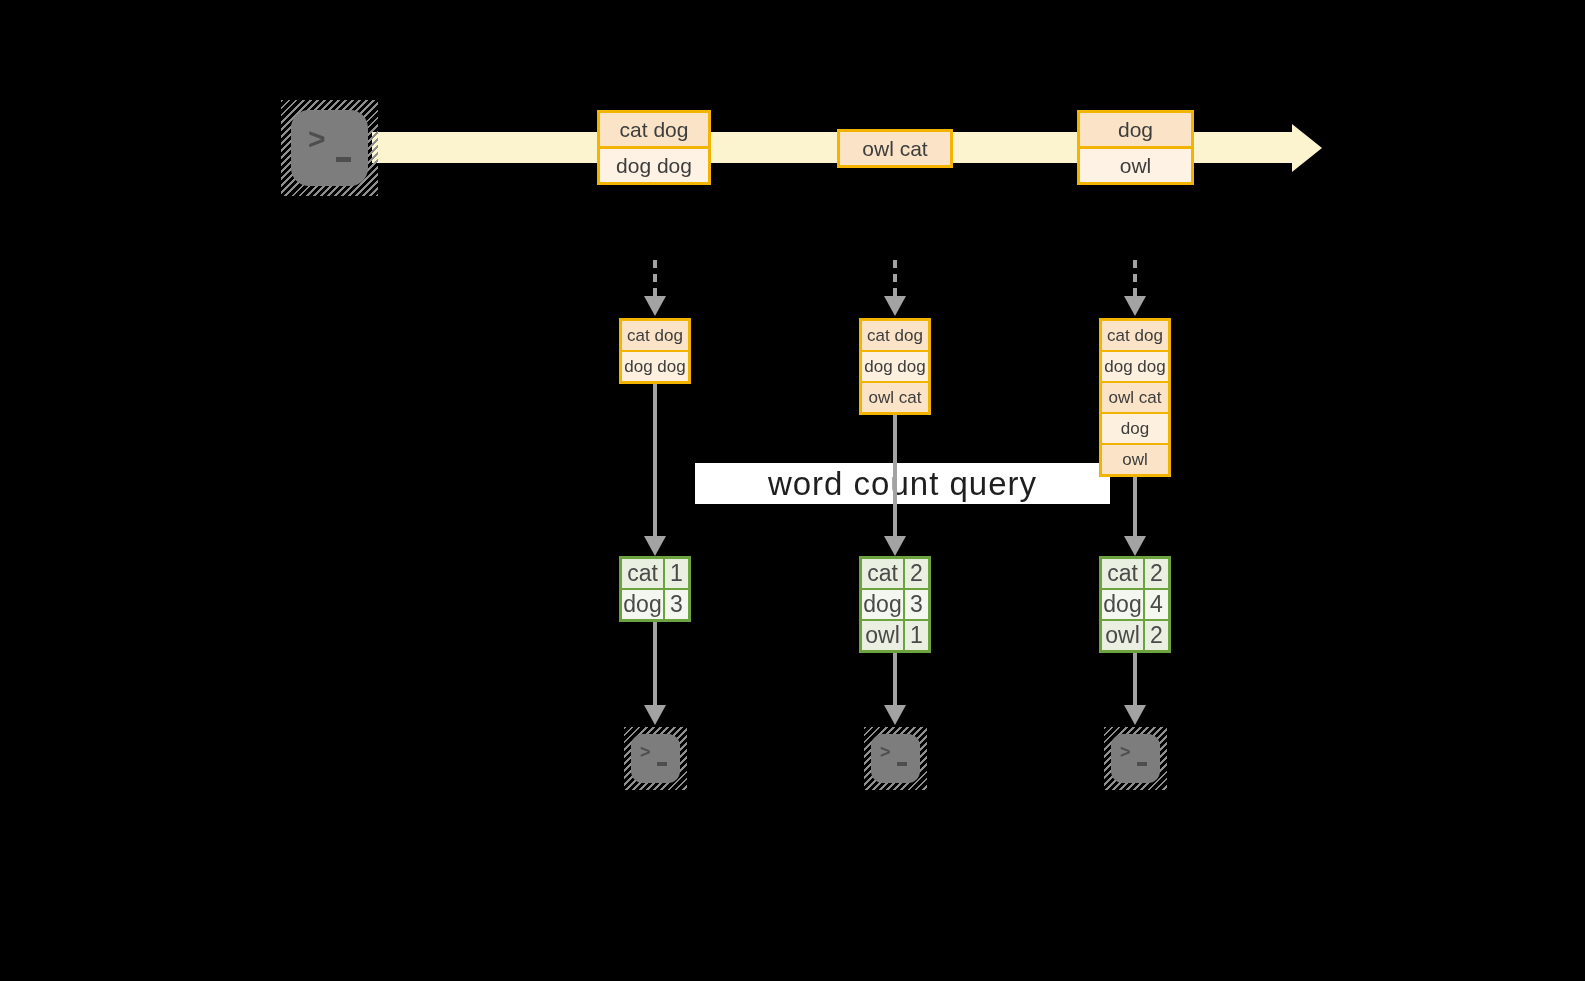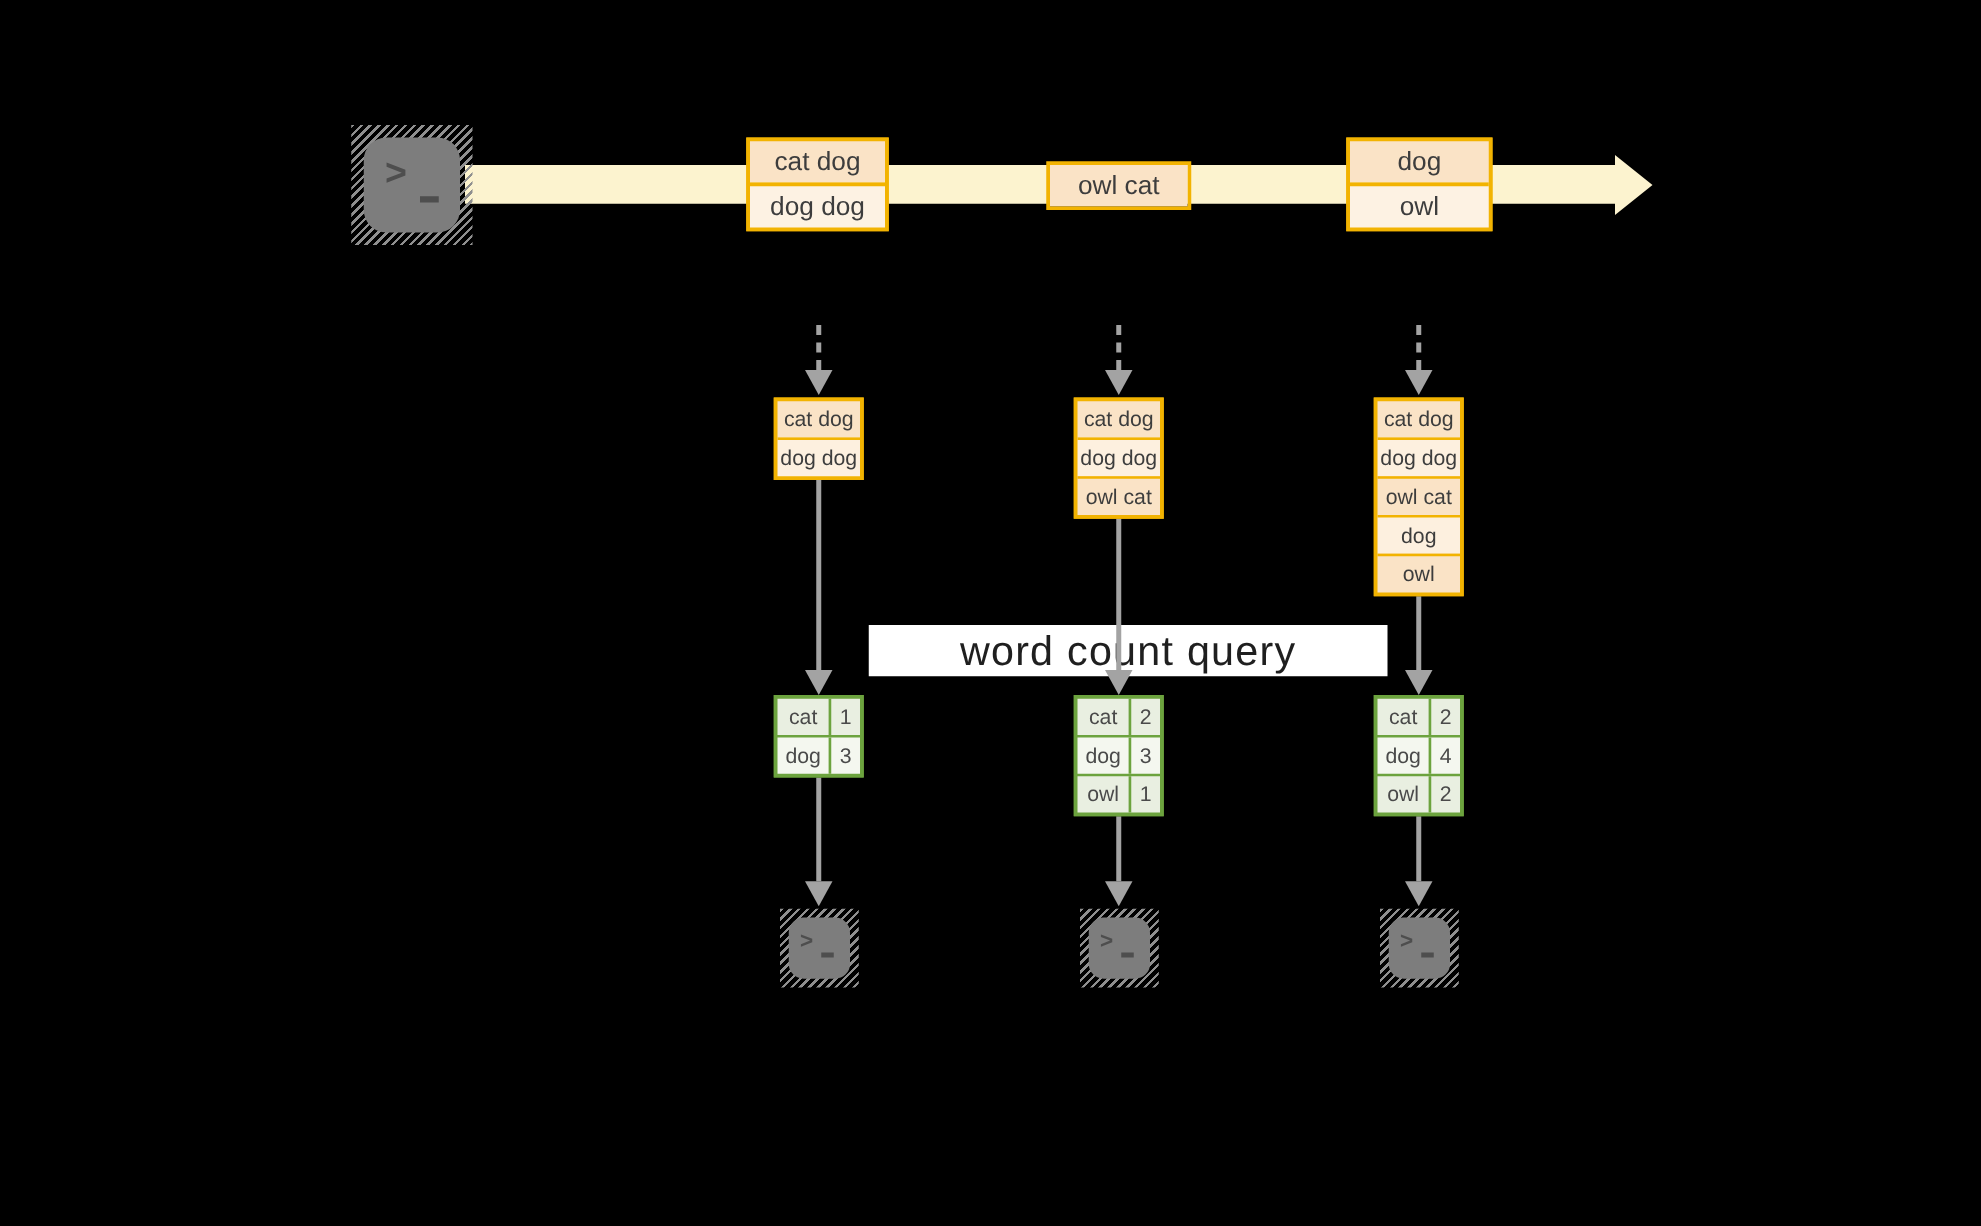--- a/index.html
+++ b/index.html
@@ -26,21 +26,21 @@
          font-size:17px;color:#3d3d3d;}
   .strow + .strow{border-top:2px solid #F2B301;}
   .strow:nth-child(odd){background:#FAE3C6;}
   .strow:nth-child(even){background:#FDF0DF;}
 
   
   .gtable{border:3px solid #6CA33E;z-index:6;background:#6CA33E;}
   .grow{display:grid;grid-template-columns:41px 1fr;}
   .grow + .grow{border-top:2px solid #6CA33E;}
   .gcell{height:29px;display:flex;align-items:center;justify-content:center;
-         font-size:17px;color:#4a4a4a;}
+         font-size:23px;color:#4a4a4a;}
   .gcount{border-left:2px solid #6CA33E;}
   .grow:nth-child(odd) .gcell{background:#E9EFE1;}
   .grow:nth-child(even) .gcell{background:#F4F7EF;}
 
   
   .vline{width:4px;background:#A3A3A3;z-index:5;}
   .dline{width:0;border-left:4px dashed #A3A3A3;z-index:5;}
   .ahead{width:0;height:0;border-left:11px solid transparent;border-right:11px solid transparent;
          border-top:20px solid #A3A3A3;z-index:5;}
 
@@ -104,21 +104,21 @@
   </div>
 
   <div class="abs stack" style="left:1099px;top:318px;width:66px;">
     <div class="strow">cat dog</div>
     <div class="strow">dog dog</div>
     <div class="strow">owl cat</div>
     <div class="strow">dog</div>
     <div class="strow">owl</div>
   </div>
 
-  <div class="abs qbar" style="left:695px;top:463px;width:415px;height:41px;margin-top:37px;">
+  <div class="abs qbar" style="left:695px;top:463px;width:415px;height:41px;">
     <span>word count query</span>
   </div>
 
   <div class="abs vline" style="left:653px;top:384px;height:152px;"></div>
   <div class="abs ahead" style="left:644px;top:536px;"></div>
 
   <div class="abs vline" style="left:893px;top:415px;height:121px;"></div>
   <div class="abs ahead" style="left:884px;top:536px;"></div>
 
   <div class="abs vline" style="left:1133px;top:477px;height:59px;"></div>

